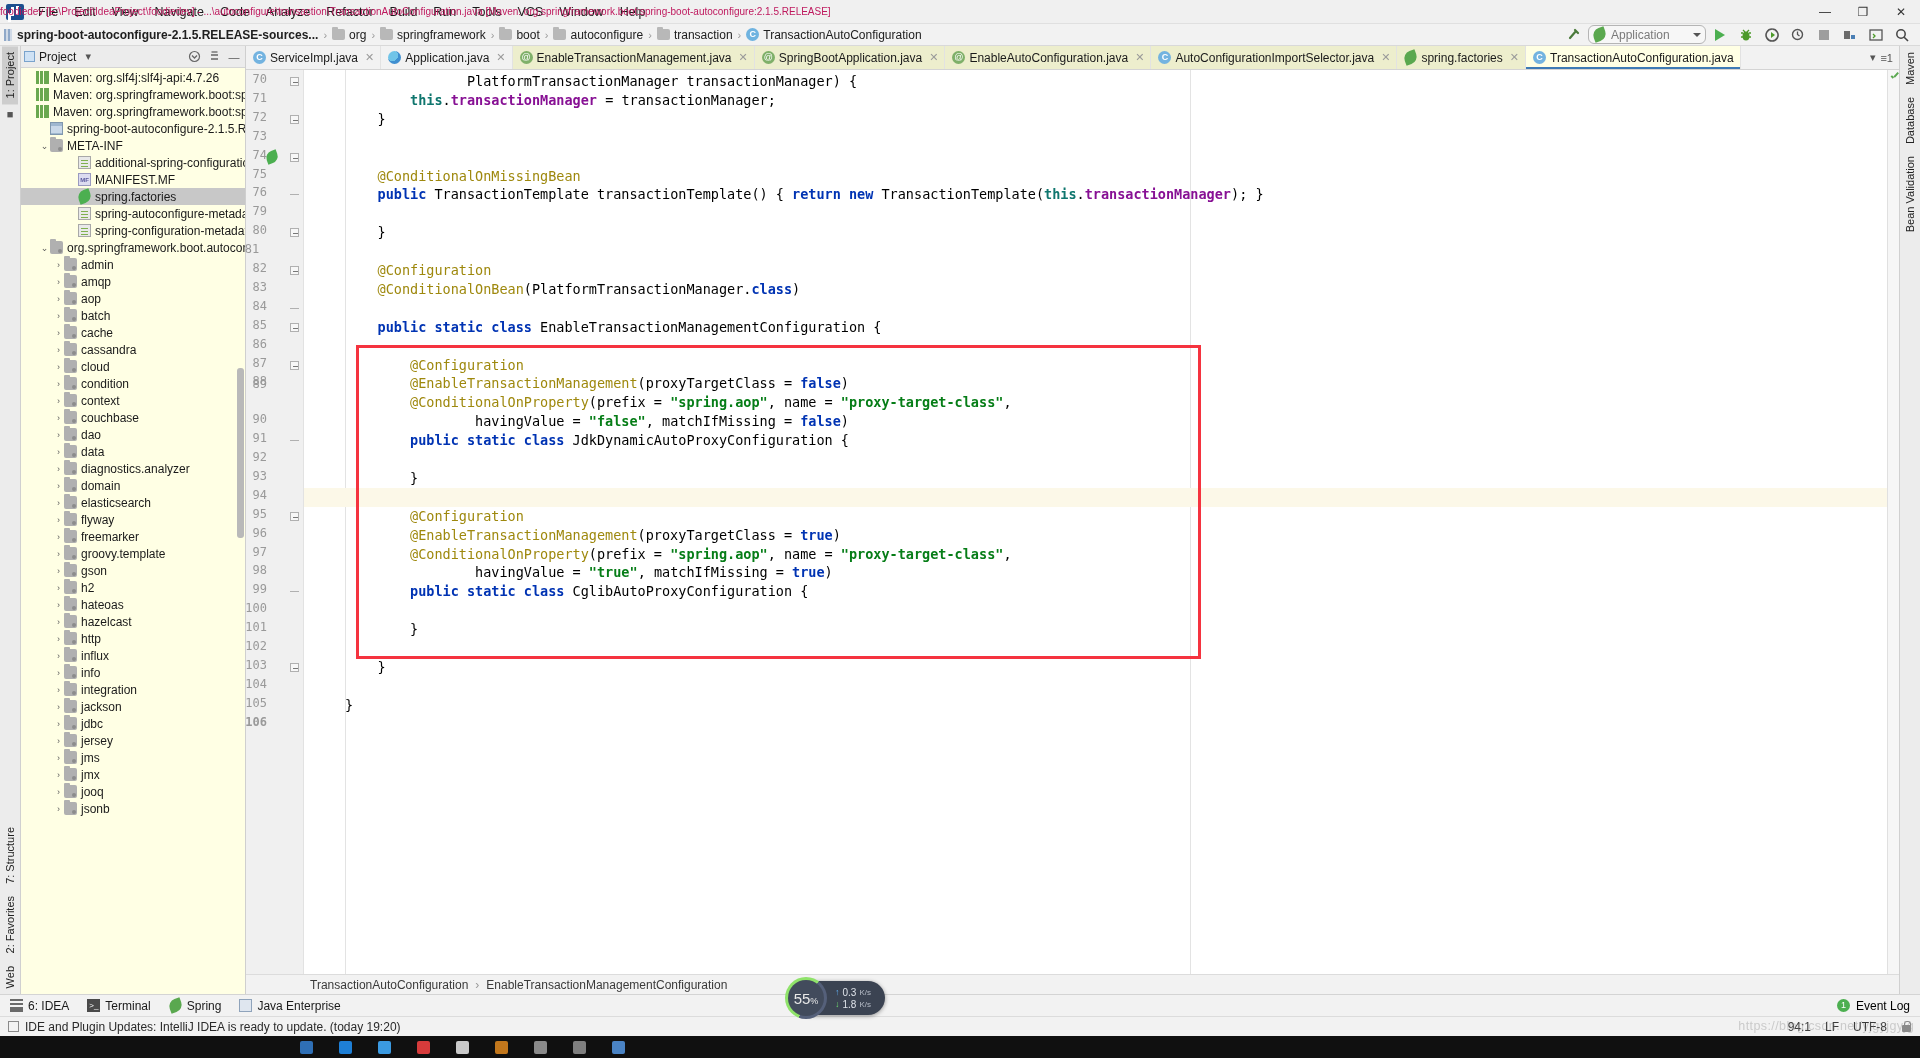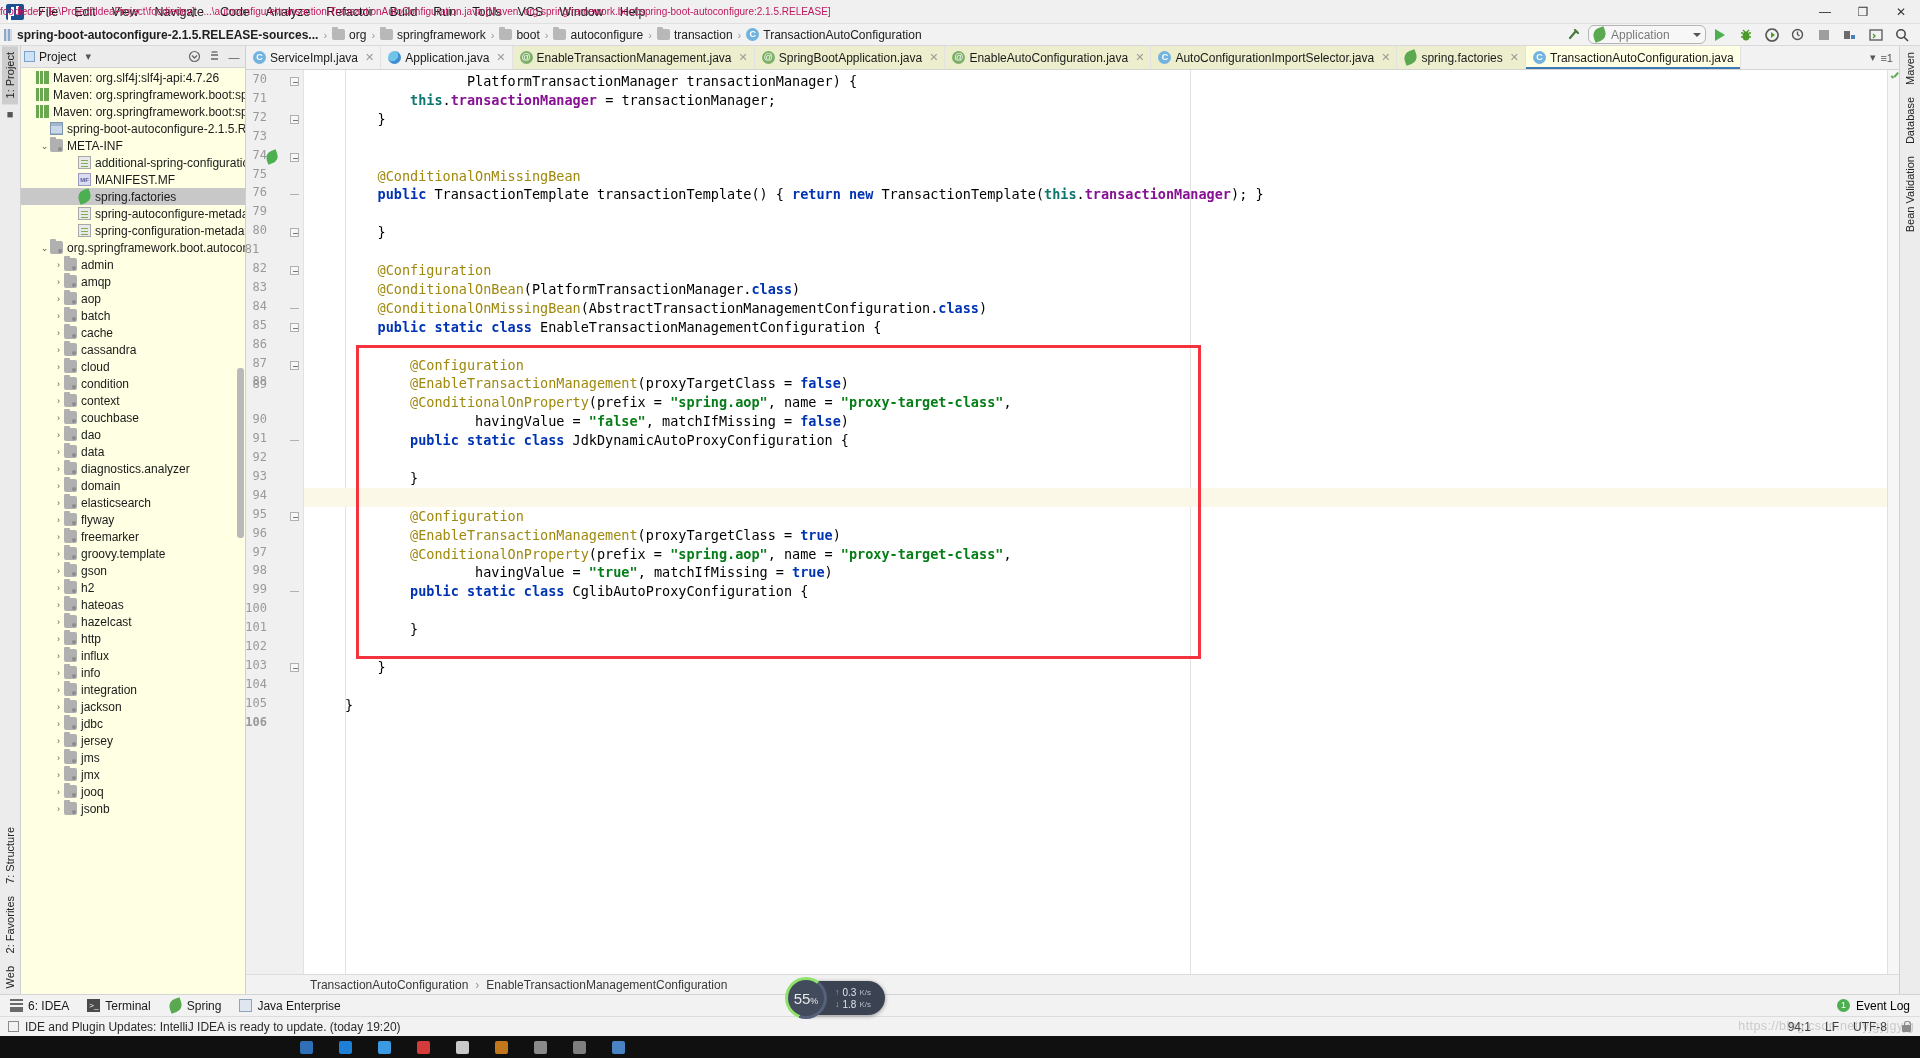--- a/index.html
+++ b/index.html
@@ -757,21 +757,20 @@
             <div class="codeline" style="top: 20.9px;"><span style="display:inline-block;width:41px"></span>        <span class="kthis">this</span>.<span class="fld">transactionManager</span> = transactionManager;</div>
             <div class="codeline" style="top: 39.8px;"><span style="display:inline-block;width:41px"></span>    }</div>
             <div class="codeline" style="top: 58.7px;"><span style="display:inline-block;width:41px"></span></div>
             <div class="codeline" style="top: 96.5px;"><span style="display:inline-block;width:41px"></span>    <span class="ann">@ConditionalOnMissingBean</span></div>
             <div class="codeline" style="top: 115.4px;"><span style="display:inline-block;width:41px"></span>    <span class="k">public</span> TransactionTemplate transactionTemplate() { <span class="k">return</span> <span class="k">new</span> TransactionTemplate(<span class="kthis">this</span>.<span class="fld">transactionManager</span>); }</div>
             <div class="codeline" style="top: 134.3px;"><span style="display:inline-block;width:41px"></span></div>
             <div class="codeline" style="top: 153.2px;"><span style="display:inline-block;width:41px"></span>    }</div>
             <div class="codeline" style="top: 172.1px;"><span style="display:inline-block;width:41px"></span></div>
             <div class="codeline" style="top: 191px;"><span style="display:inline-block;width:41px"></span>    <span class="ann">@Configuration</span></div>
             <div class="codeline" style="top: 209.9px;"><span style="display:inline-block;width:41px"></span>    <span class="ann">@ConditionalOnBean</span>(PlatformTransactionManager.<span class="k">class</span>)</div>
-            <div class="codeline" style="top: 228.8px;"><span style="display:inline-block;width:41px"></span>    <span class="ann">@ConditionalOnMissingBean</span>(AbstractTransactionManagementConfiguration.<span class="k">class</span>)</div>
             <div class="codeline" style="top: 247.7px;"><span style="display:inline-block;width:41px"></span>    <span class="k">public static class</span> EnableTransactionManagementConfiguration {</div>
             <div class="codeline" style="top: 266.6px;"><span style="display:inline-block;width:41px"></span></div>
             <div class="codeline" style="top: 285.5px;"><span style="display:inline-block;width:41px"></span>        <span class="ann">@Configuration</span></div>
             <div class="codeline" style="top: 304.4px;"><span style="display:inline-block;width:41px"></span>        <span class="ann">@EnableTransactionManagement</span>(proxyTargetClass = <span class="k">false</span>)</div>
             <div class="codeline" style="top: 323.3px;"><span style="display:inline-block;width:41px"></span>        <span class="ann">@ConditionalOnProperty</span>(prefix = <span class="str">"spring.aop"</span>, name = <span class="str">"proxy-target-class"</span>,</div>
             <div class="codeline" style="top: 342.2px;"><span style="display:inline-block;width:41px"></span>                havingValue = <span class="str">"false"</span>, matchIfMissing = <span class="k">false</span>)</div>
             <div class="codeline" style="top: 361.1px;"><span style="display:inline-block;width:41px"></span>        <span class="k">public static class</span> JdkDynamicAutoProxyConfiguration {</div>
             <div class="codeline" style="top: 380px;"><span style="display:inline-block;width:41px"></span></div>
             <div class="codeline" style="top: 398.9px;"><span style="display:inline-block;width:41px"></span>        }</div>
             <div class="codeline" style="top: 417.8px;"><span style="display:inline-block;width:41px"></span></div>

